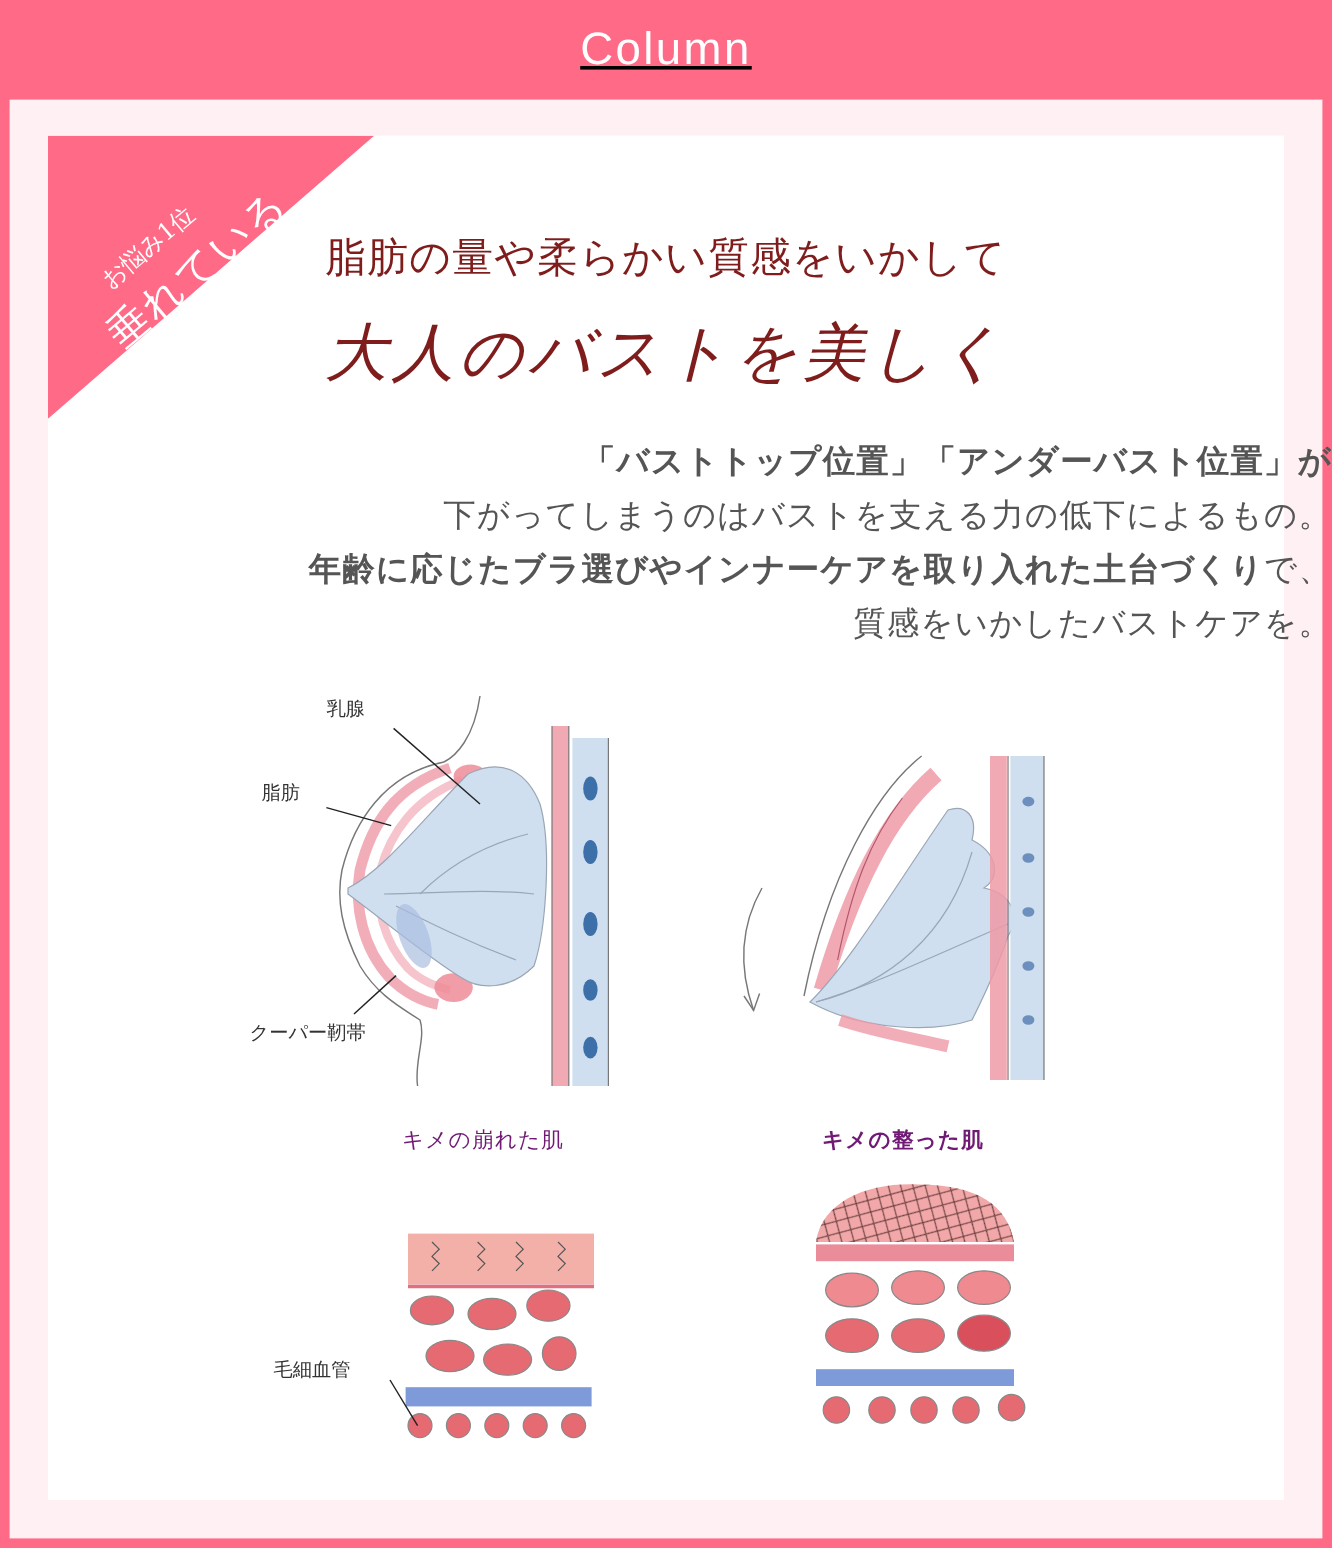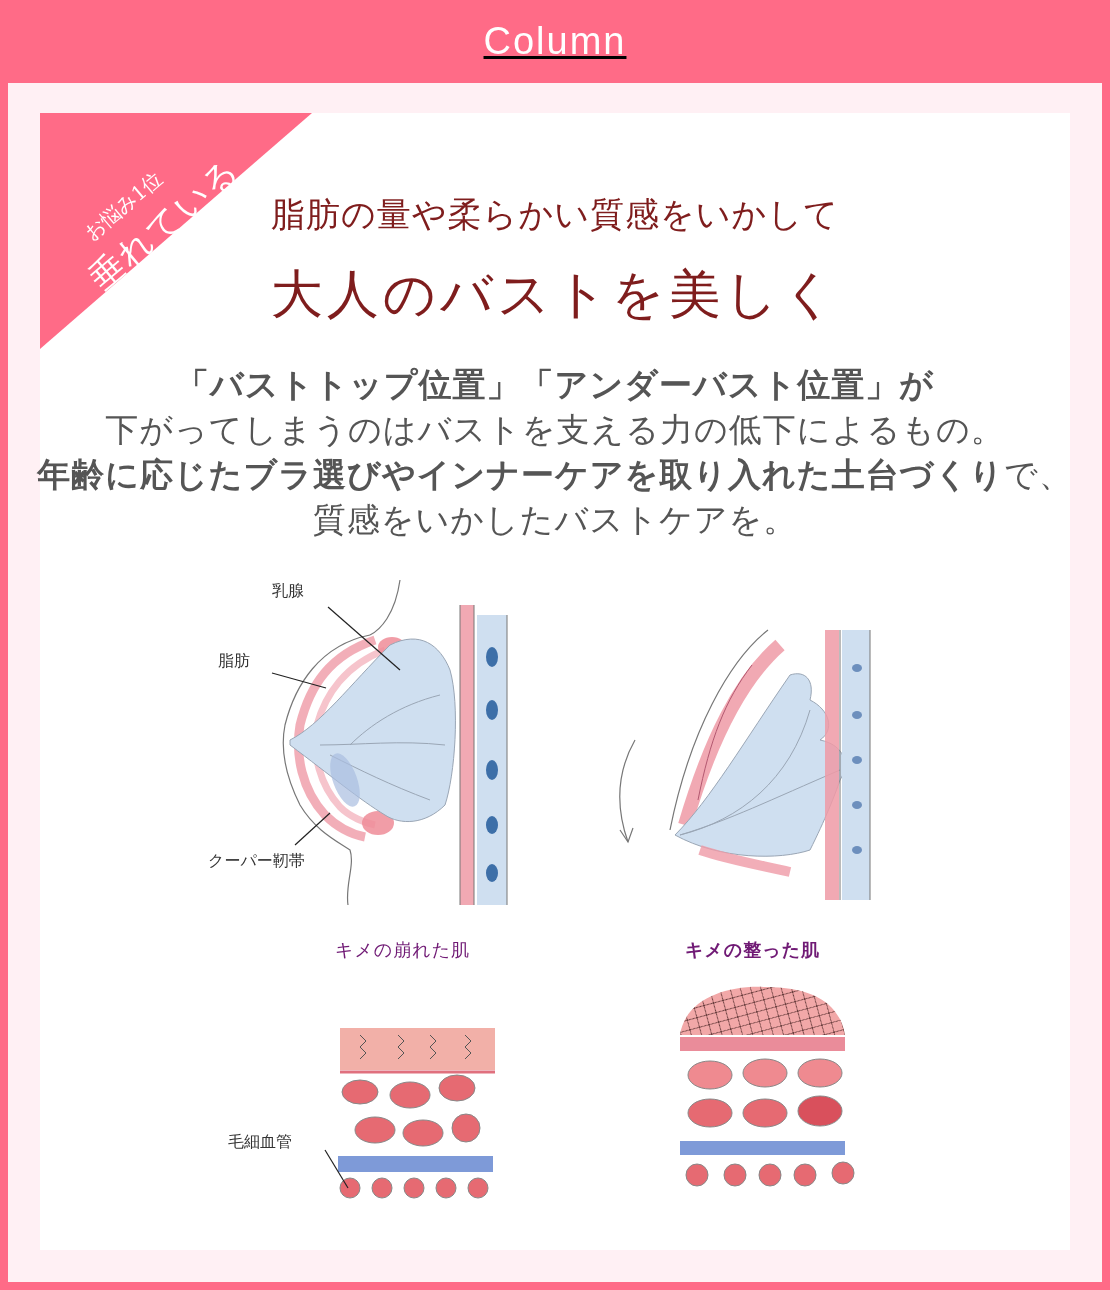--- a/index.html
+++ b/index.html
@@ -33,25 +33,25 @@
       text-align: center;
     }
     .badge-small { font-size: 20px; display: block; margin-left: -40px; margin-top: 16px; }
     .badge-large { font-size: 34px; display: block; margin-left: 0; margin-top: 4px; letter-spacing: 2px; }
 
     .headline {
       position: absolute; left: 0; width: 1110px; text-align: center;
       color: #7f1d1d; font-family: "DejaVu Serif", "Liberation Serif", serif;
     }
     .headline-sub { top: 192px; font-size: 34px; letter-spacing: 1px; }
-    .headline-main { top: 260px; font-size: 52px; letter-spacing: 4px; }
+    .headline-main { top: 260px; font-size: 52px; letter-spacing: 4px; font-style: italic; }
 
     .body-text {
-      position: absolute; left: 0; top: 362px; width: 1110px; text-align: center;
-      color: #555555; font-size: 33px; line-height: 45px; letter-spacing: 1px;
+      position: absolute; left: 0; top: 362px; width: 1110px; text-align: right;
+      color: #555555; font-size: 27px; line-height: 45px; letter-spacing: 1px;
     }
     .body-text .b { font-weight: bold; color: #555555; }
 
     .illus { position: absolute; }
     .label {
       position: absolute; font-size: 16px; color: #333333; white-space: nowrap;
     }
     .teal-label {
       position: absolute; font-size: 18px; color: #701a75; white-space: nowrap; letter-spacing: 1px;
     }

